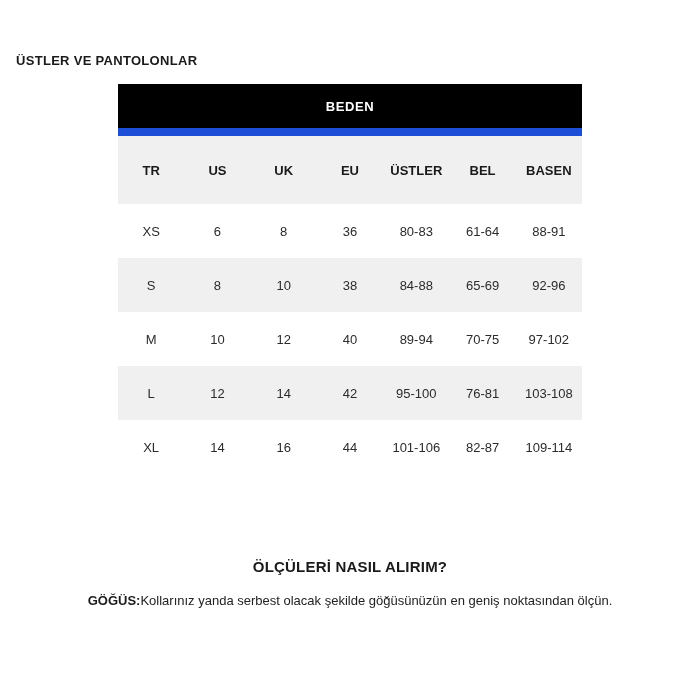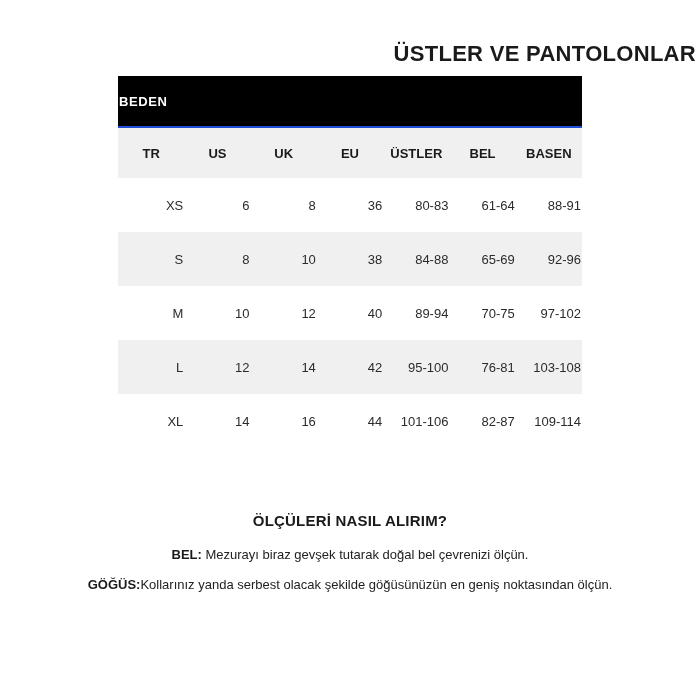--- a/index.html
+++ b/index.html
@@ -18,64 +18,64 @@
     color:var(--text-body);
   }
   .page{
     position:relative;
     width:700px;
     height:700px;
     background:var(--page-bg);
     overflow:hidden;
   }
   .title{
-    margin:4px;
+    margin:16px;
     padding-top:37px;
-    text-align:right;
-    font-size:22px;
+    text-align:left;
+    font-size:13px;
     font-weight:700;
     letter-spacing:.3px;
     color:var(--text-dark);
   }
   table.size-table{
     width:464px;
     margin:9px auto 0 auto;
     border-collapse:separate;
     border-spacing:0;
     table-layout:fixed;
   }
   tr.banner-row th{
     background:var(--banner-bg);
     color:var(--banner-text);
     height:52px;
     font-size:13px;
     font-weight:700;
     letter-spacing:.6px;
-    text-align:left;
-    border-bottom:2px solid #1d4ed8;
+    text-align:center;
+    border-bottom:8px solid #1d4ed8;
   }
   tr.header-row th{
     background:var(--alt-row-bg);
-    height:50px;
+    height:68px;
     font-size:13px;
     font-weight:700;
     color:var(--text-dark);
   }
   tbody td{
     height:54px;
-    text-align:right;
+    text-align:center;
     vertical-align:middle;
     font-size:13px;
     color:var(--text-body);
   }
   tbody tr.alt{
     background:var(--alt-row-bg);
   }
   .instructions{
-    margin-top:64px;
+    margin-top:84px;
     text-align:center;
   }
   .instructions h2{
     margin:0 0 19px 0;
     font-size:15px;
     font-weight:700;
     letter-spacing:.2px;
     color:var(--text-dark);
   }
   .instructions p{
@@ -156,20 +156,19 @@
           <td>101-106</td>
           <td>82-87</td>
           <td>109-114</td>
         </tr>
       </tbody>
   </table>
 
   <div class="instructions">
     <h2>ÖLÇÜLERİ NASIL ALIRIM?</h2>
 
-    <p><strong>BEL:</strong><span> Mezurayı biraz gevşek tutarak doğal bel çevrenizi ölçün.</span></p>
 
 
 
     <p><strong>GÖĞÜS:</strong><span>Kollarınız yanda serbest olacak şekilde göğüsünüzün en geniş noktasından ölçün.</span></p>
   </div>
 
 </div>
 
 </body></html>

